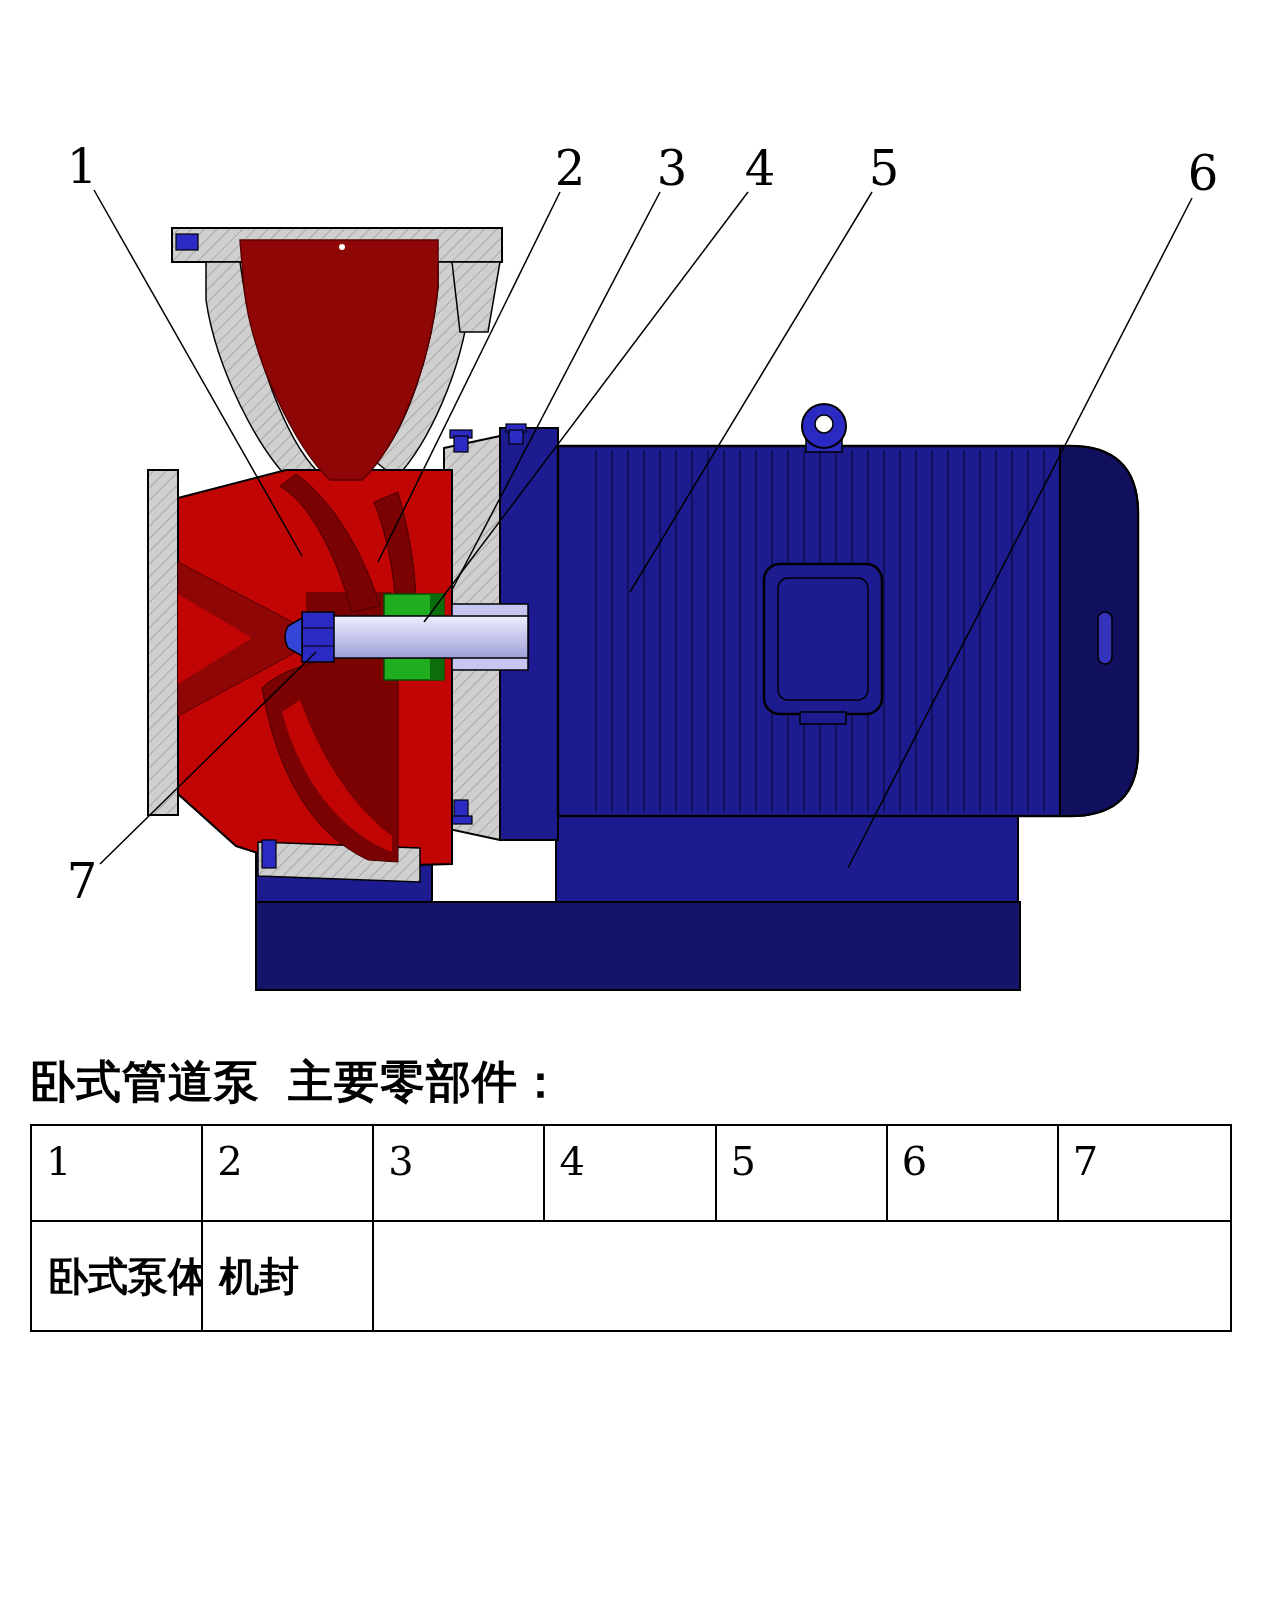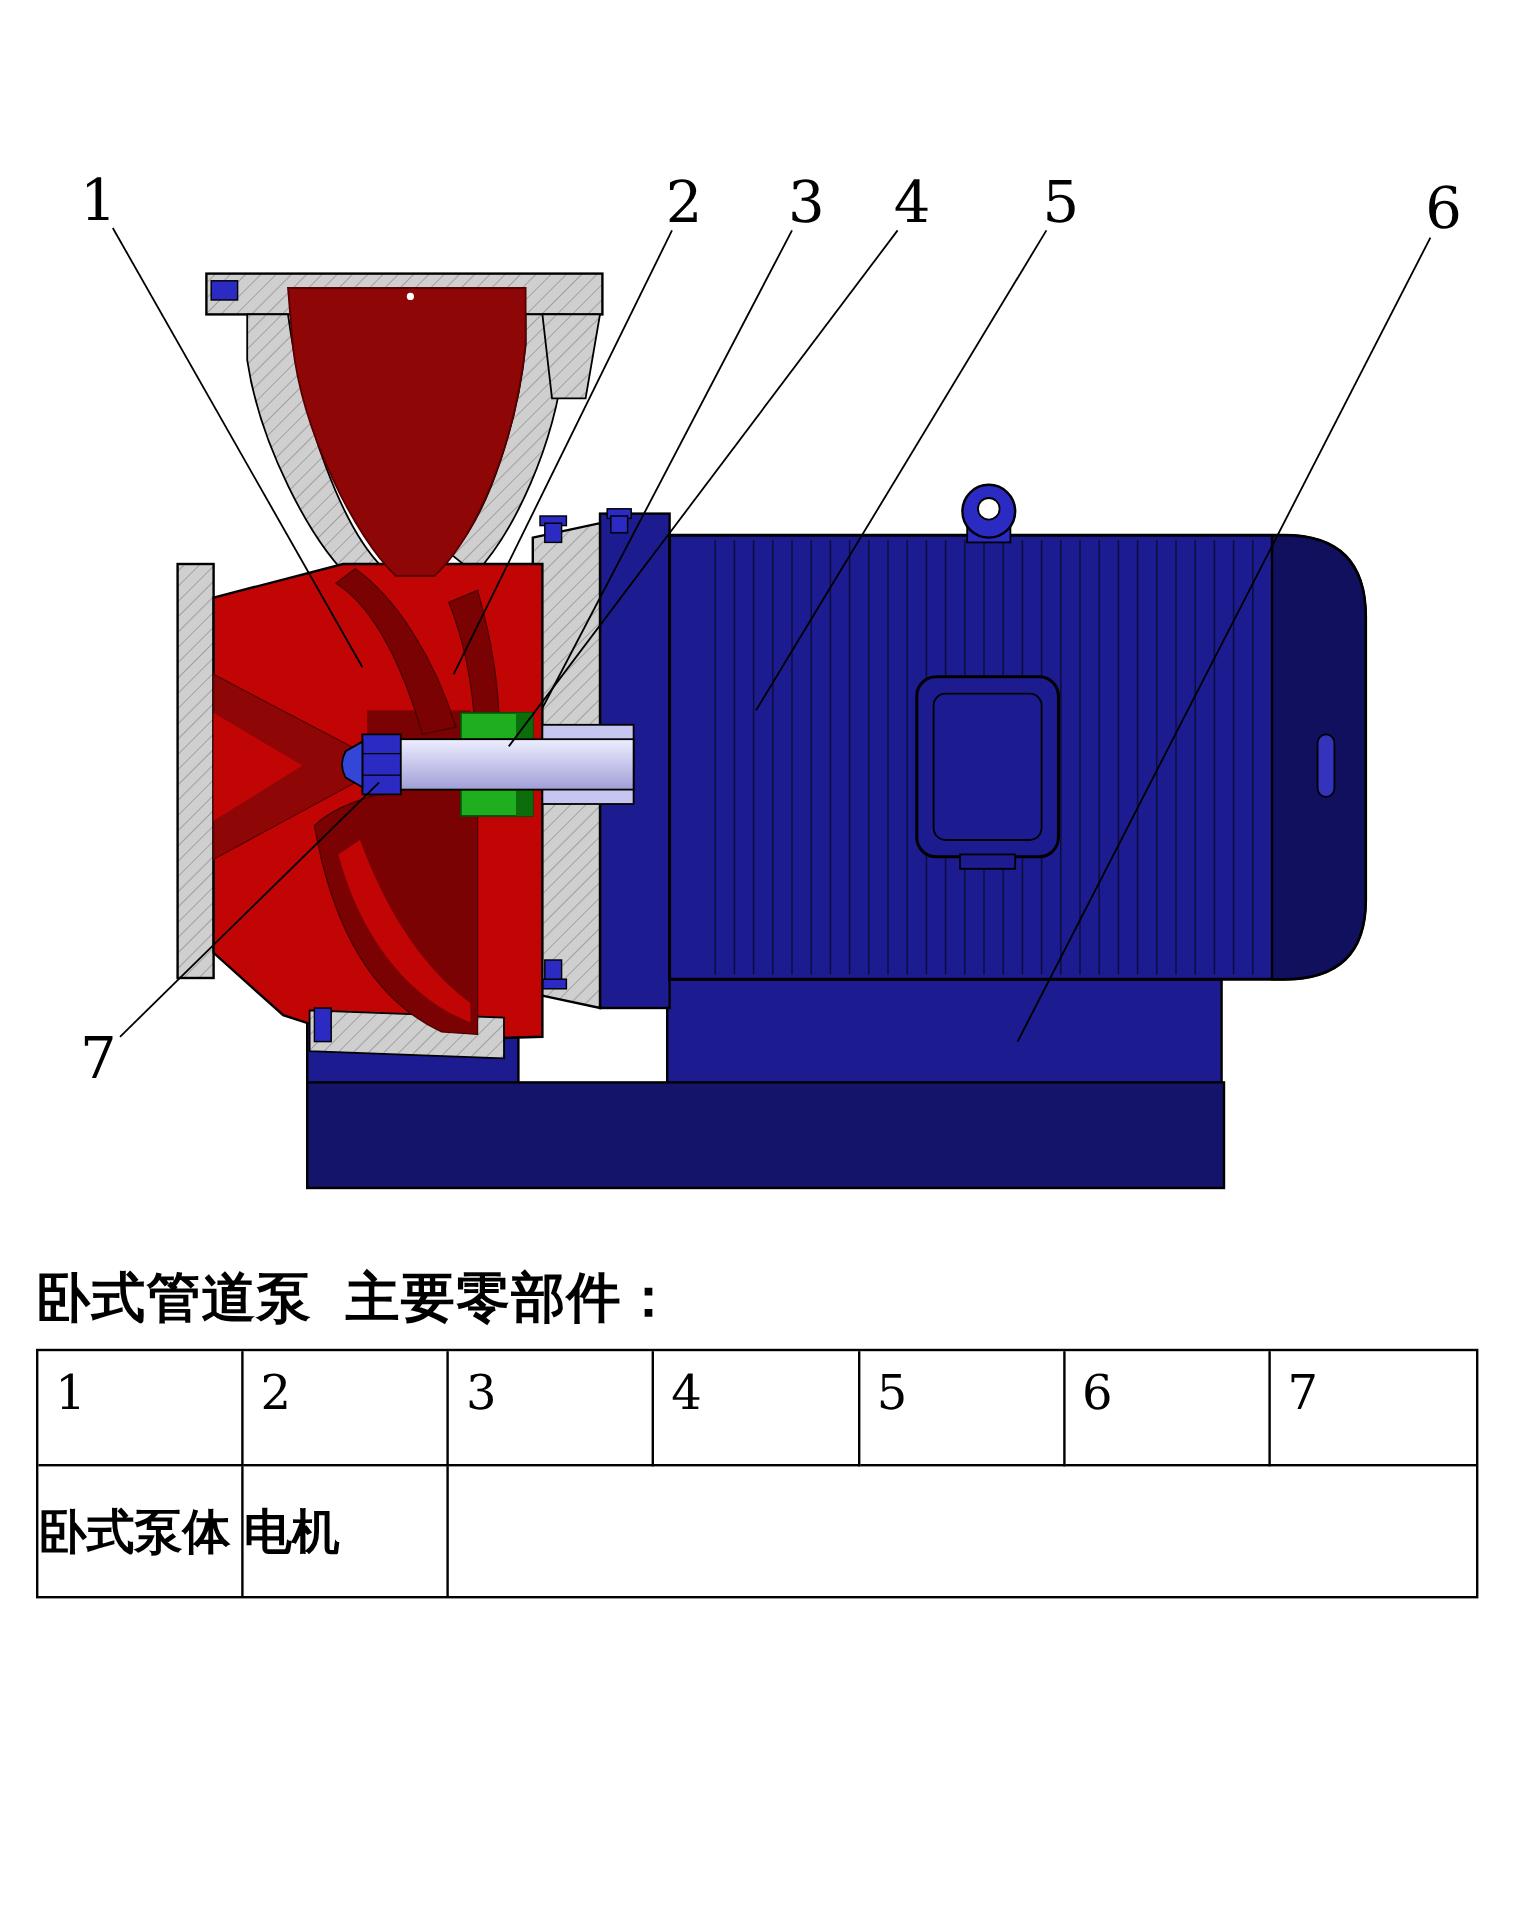--- a/index.html
+++ b/index.html
@@ -23,21 +23,21 @@
     border: 2px solid #000; background: #fff;
   }
   .cell { border-right: 2px solid #000; border-bottom: 2px solid #000; overflow: hidden; }
   .cell:nth-child(7n) { border-right: none; }
   .cell:nth-child(n+8) { border-bottom: none; }
   .num-cell {
     font-family: "DejaVu Serif", serif; font-size: 40px;
     padding: 12px 0 0 14px;
   }
   .name-cell {
-    display: flex; align-items: center; padding-left: 0;
+    display: flex; align-items: center; padding-left: 16px;
     font-family: Liberation Sans, sans-serif; font-weight: bold; font-size: 40px;
     letter-spacing: 0px; white-space: nowrap;
   }
 </style>
 </head>
 <body>
 
 <svg class="diagram" width="1280" height="1040" viewBox="0 0 1280 1040">
   <defs>
     <pattern id="hatchGray" width="9" height="9" patternUnits="userSpaceOnUse" patternTransform="rotate(45)">
@@ -154,14 +154,14 @@
 
 <div class="parts-table">
   <div class="cell num-cell">1</div>
   <div class="cell num-cell">2</div>
   <div class="cell num-cell">3</div>
   <div class="cell num-cell">4</div>
   <div class="cell num-cell">5</div>
   <div class="cell num-cell">6</div>
   <div class="cell num-cell">7</div>
   <div class="cell name-cell">卧式泵体</div>
-  <div class="cell name-cell">电机</div>
+  <div class="cell name-cell">机封</div>
 </div>
 
 </body></html>

